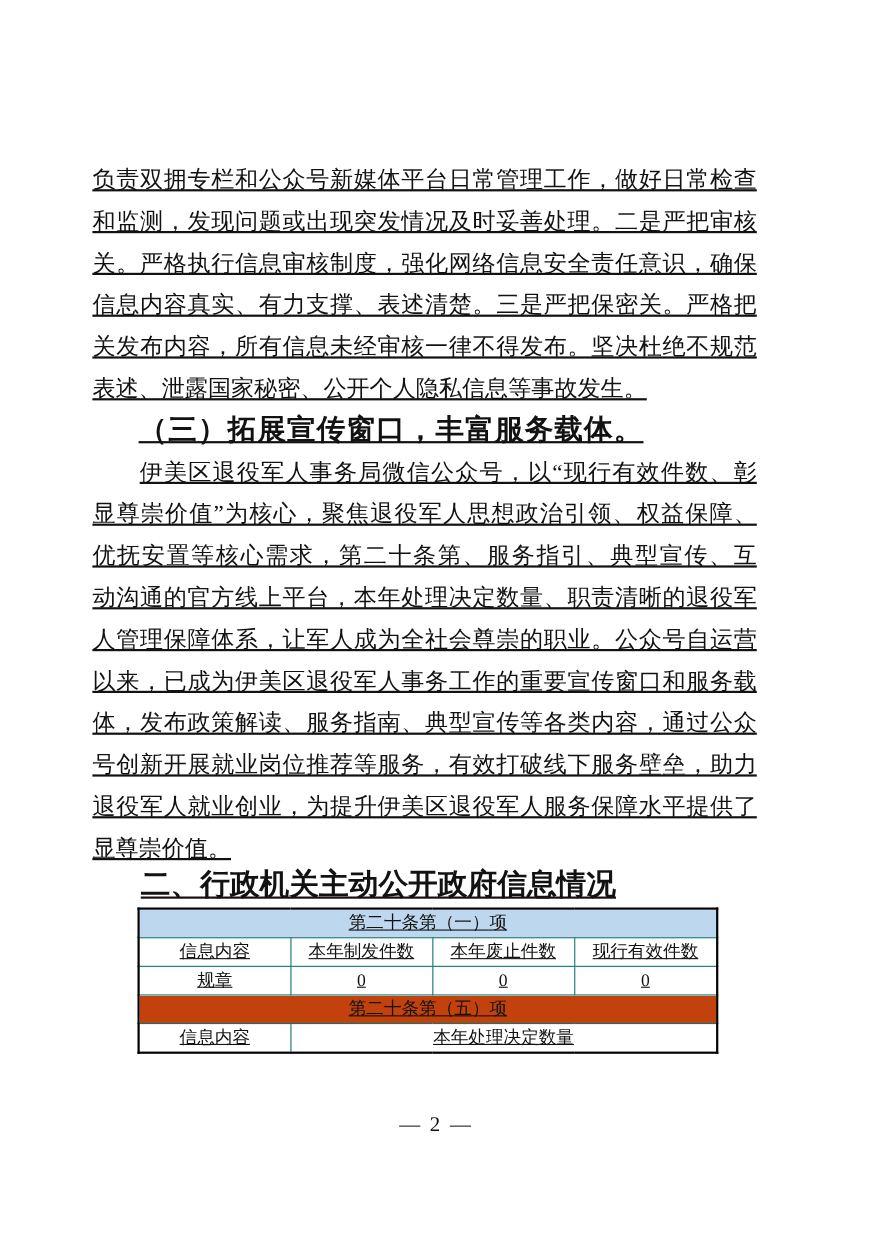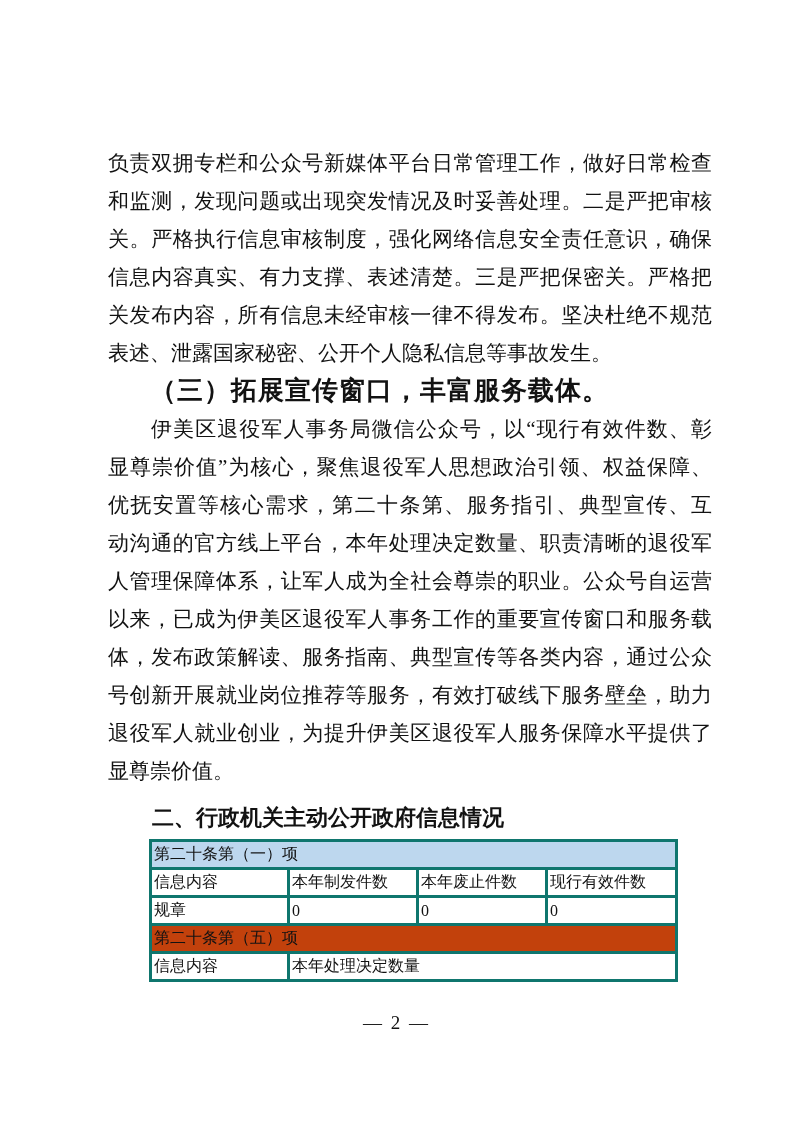--- a/index.html
+++ b/index.html
@@ -11,23 +11,24 @@
     position: relative;
     width: 793px;
     height: 1122px;
     background: #ffffff;
     overflow: hidden;
     font-family: "Liberation Serif", "DejaVu Serif", serif;
     color: #121212;
   }
   .content {
     position: absolute;
-    left: 108px;
+    left: 84px;
     top: 144px;
     width: 604px;
+    text-decoration: underline;
   }
   .line {
     font-size: 21px;
     line-height: 38px;
     text-align: justify;
     text-align-last: justify;
     white-space: nowrap;
   }
   .line.last {
     text-align: left;
@@ -38,35 +39,36 @@
   }
   .h-kai {
     font-size: 26px;
     line-height: 38px;
     font-weight: bold;
     text-indent: 42px;
     letter-spacing: 1px;
   }
   .h-hei {
     font-family: "Liberation Sans", "DejaVu Sans", sans-serif;
-    font-size: 22px;
+    font-size: 27px;
     font-weight: bold;
     text-indent: 44px;
     line-height: 28px;
-    margin-top: 14px;
+    margin-top: 0;
   }
   table.info-table {
     border-collapse: collapse;
     table-layout: fixed;
     width: 526px;
     margin: 7px 0 0 41px;
     border: 2px solid #000;
   }
   table.info-table td {
-    border: 3px solid #0f766e;
+    border: 1px solid #0f766e;
+    text-align: center;
     vertical-align: middle;
     font-size: 16px;
     height: 23px;
     padding: 1px 2px;
     overflow: hidden;
   }
   .page-num {
     position: absolute;
     top: 1012px;
     left: 0;

